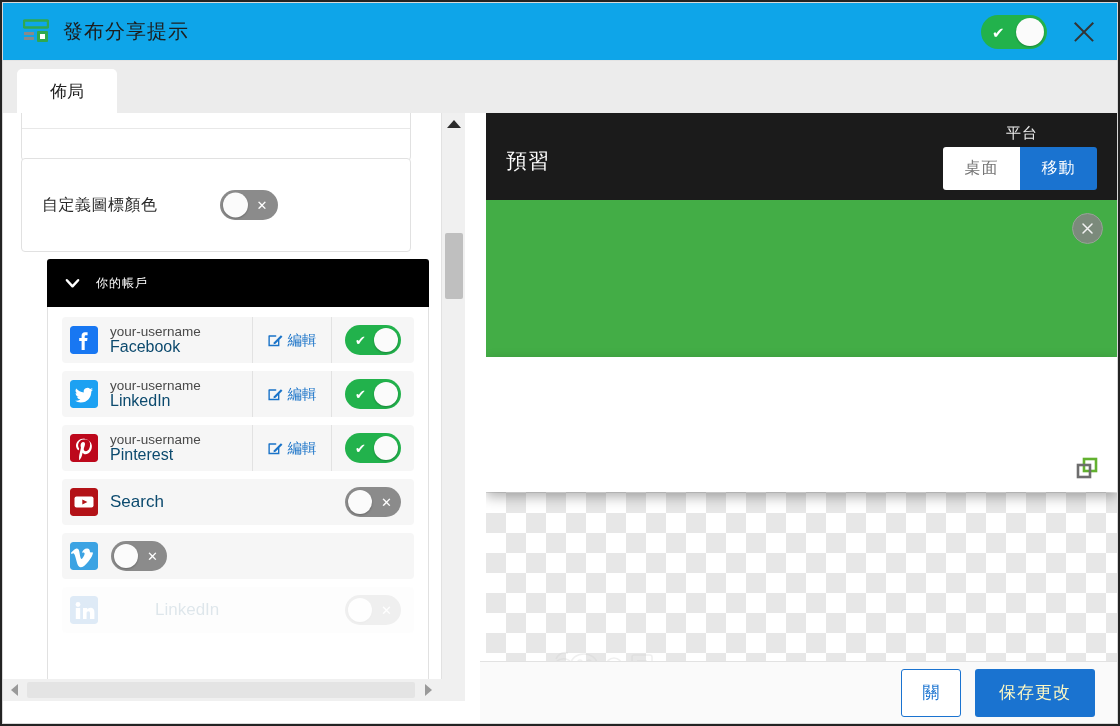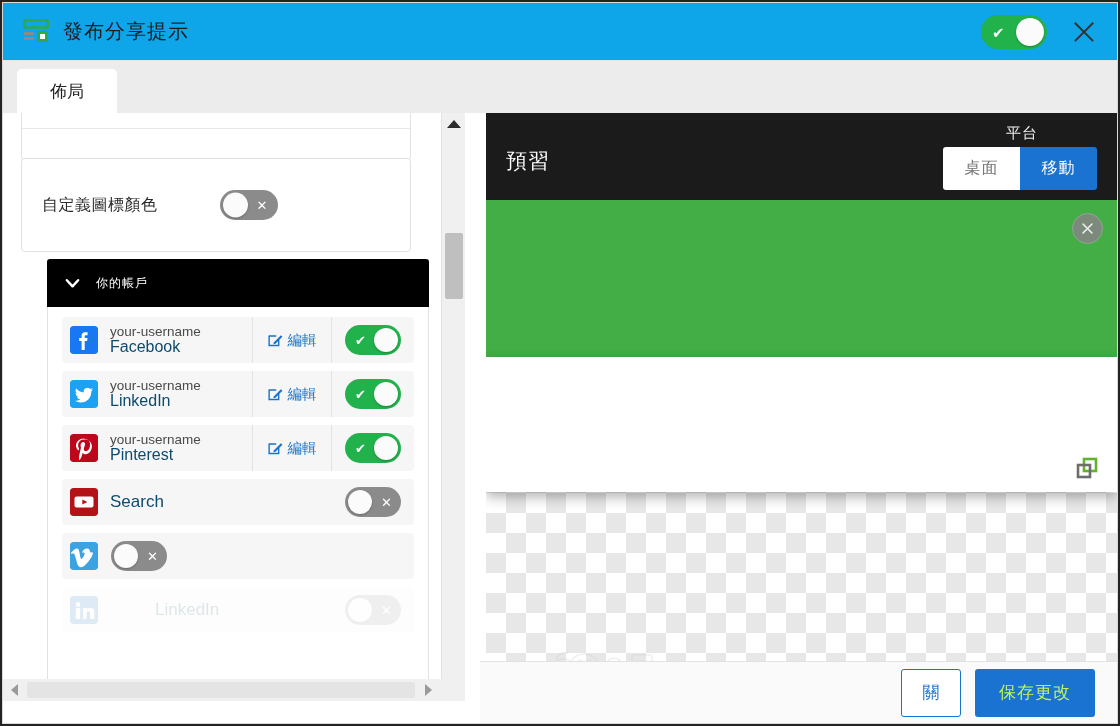--- a/index.html
+++ b/index.html
@@ -346,21 +346,21 @@
   }
   #btn-close-footer {
     min-width: 60px; height: 48px; padding: 0 18px;
     background: #ffffff; color: #1a73d0;
     border: 1px solid #1a73d0; border-radius: 3px;
     font-size: 17px; cursor: pointer;
     font-family: "Liberation Sans", sans-serif;
   }
   #btn-save {
     min-width: 120px; height: 48px; padding: 0 20px;
-    background: #1a73d0; color: #bef264;
+    background: #1a73d0; color: #fef9c3;
     border: none; border-radius: 3px;
     font-size: 17px; cursor: pointer; letter-spacing: 1px;
     font-family: "Liberation Sans", sans-serif;
   }
 </style>
 </head>
 <body>
 
 <div id="modal">
 

